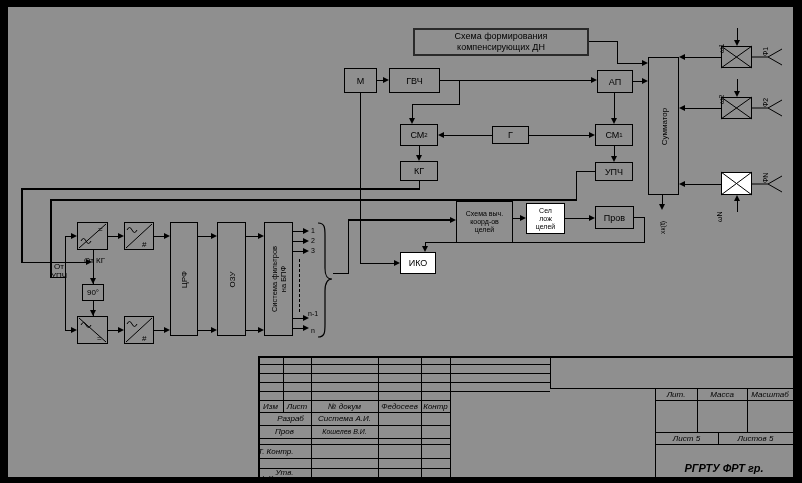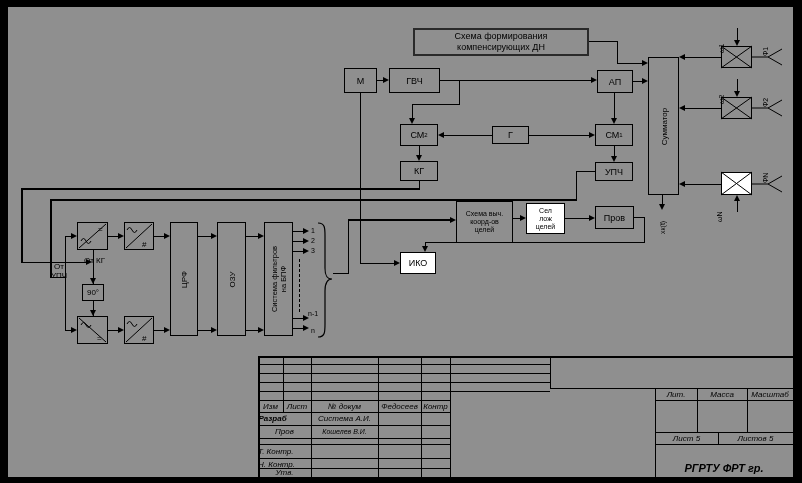--- a/index.html
+++ b/index.html
@@ -330,26 +330,26 @@
   <div class="hw" style="left:655px;top:400px;width:138px;"></div>
   <div class="hw" style="left:655px;top:432px;width:138px;"></div>
   <div class="hw" style="left:655px;top:444px;width:138px;"></div>
 
   <div class="tbl-lbl" style="left:258px;top:401px;width:25px;height:11px;">Изм</div>
   <div class="tbl-lbl" style="left:283px;top:401px;width:28px;height:11px;">Лист</div>
   <div class="tbl-lbl" style="left:311px;top:401px;width:67px;height:11px;">№ докум</div>
   <div class="tbl-lbl" style="left:378px;top:401px;width:43px;height:11px;">Федосеев</div>
   <div class="tbl-lbl" style="left:421px;top:401px;width:29px;height:11px;">Контр</div>
 
-  <div class="tbl-lbl" style="left:246px;top:413px;width:53px;height:11px;font-weight:bold;">Разраб</div>
+  <div class="tbl-lbl" style="left:264px;top:413px;width:53px;height:11px;">Разраб</div>
   <div class="tbl-lbl" style="left:311px;top:413px;width:67px;height:11px;">Система А.И.</div>
   <div class="tbl-lbl" style="left:258px;top:426px;width:53px;height:11px;">Пров</div>
   <div class="tbl-lbl" style="left:311px;top:426px;width:67px;height:11px;font-size:7px;">Кошелев В.И.</div>
   <div class="tbl-lbl" style="left:258px;top:446px;width:53px;height:11px;justify-content:flex-start;">Т. Контр.</div>
-  <div class="tbl-lbl" style="left:258px;top:459px;width:53px;height:11px;justify-content:flex-start;">Н. Контр.</div>
+  <div class="tbl-lbl" style="left:258px;top:473px;width:53px;height:11px;justify-content:flex-start;">Н. Контр.</div>
   <div class="tbl-lbl" style="left:258px;top:467px;width:53px;height:11px;">Утв.</div>
 
   <div class="tbl-lbl" style="left:655px;top:389px;width:42px;height:11px;">Лит.</div>
   <div class="tbl-lbl" style="left:697px;top:389px;width:50px;height:11px;">Масса</div>
   <div class="tbl-lbl" style="left:747px;top:389px;width:46px;height:11px;">Масштаб</div>
   <div class="tbl-lbl" style="left:655px;top:433px;width:63px;height:11px;">Лист 5</div>
   <div class="tbl-lbl" style="left:718px;top:433px;width:75px;height:11px;">Листов 5</div>
 
   <div class="tbl-lbl org" style="left:655px;top:461px;width:138px;height:14px;">РГРТУ  ФРТ гр.</div>
 </div>

